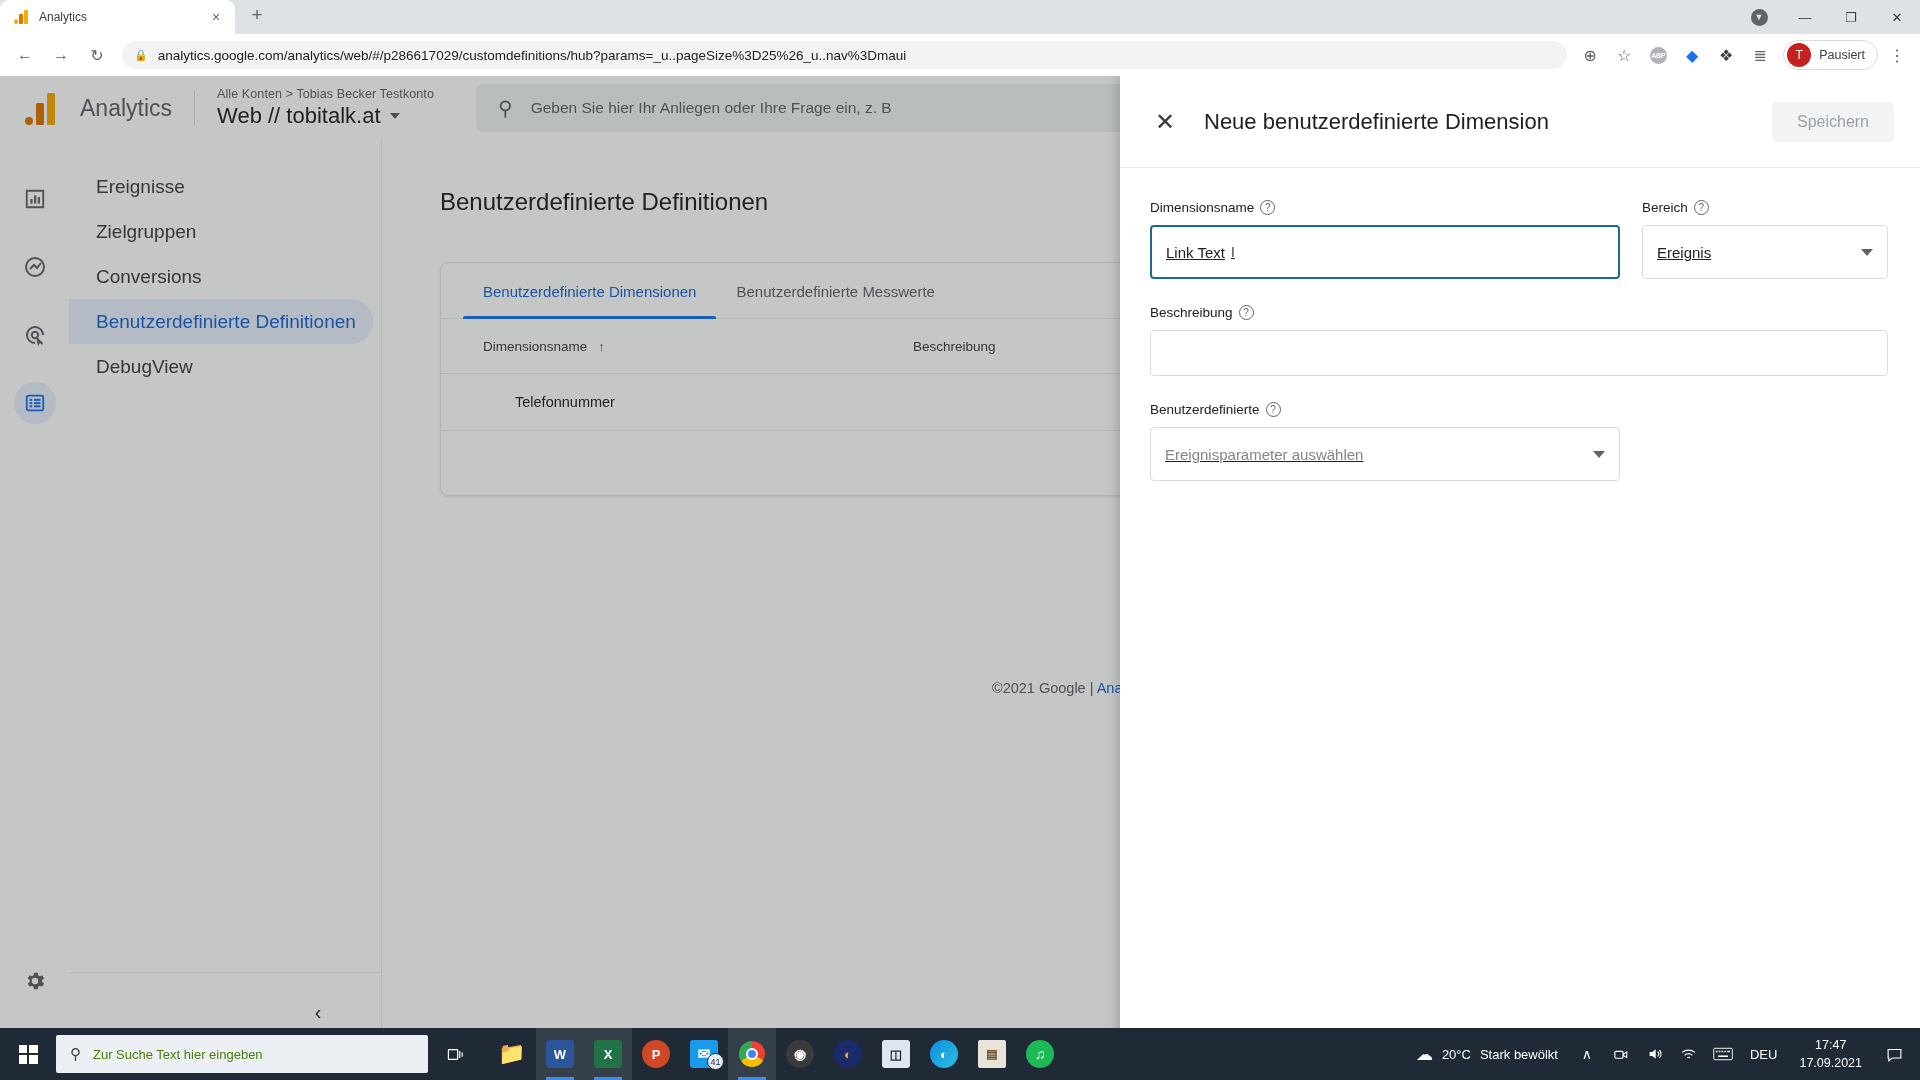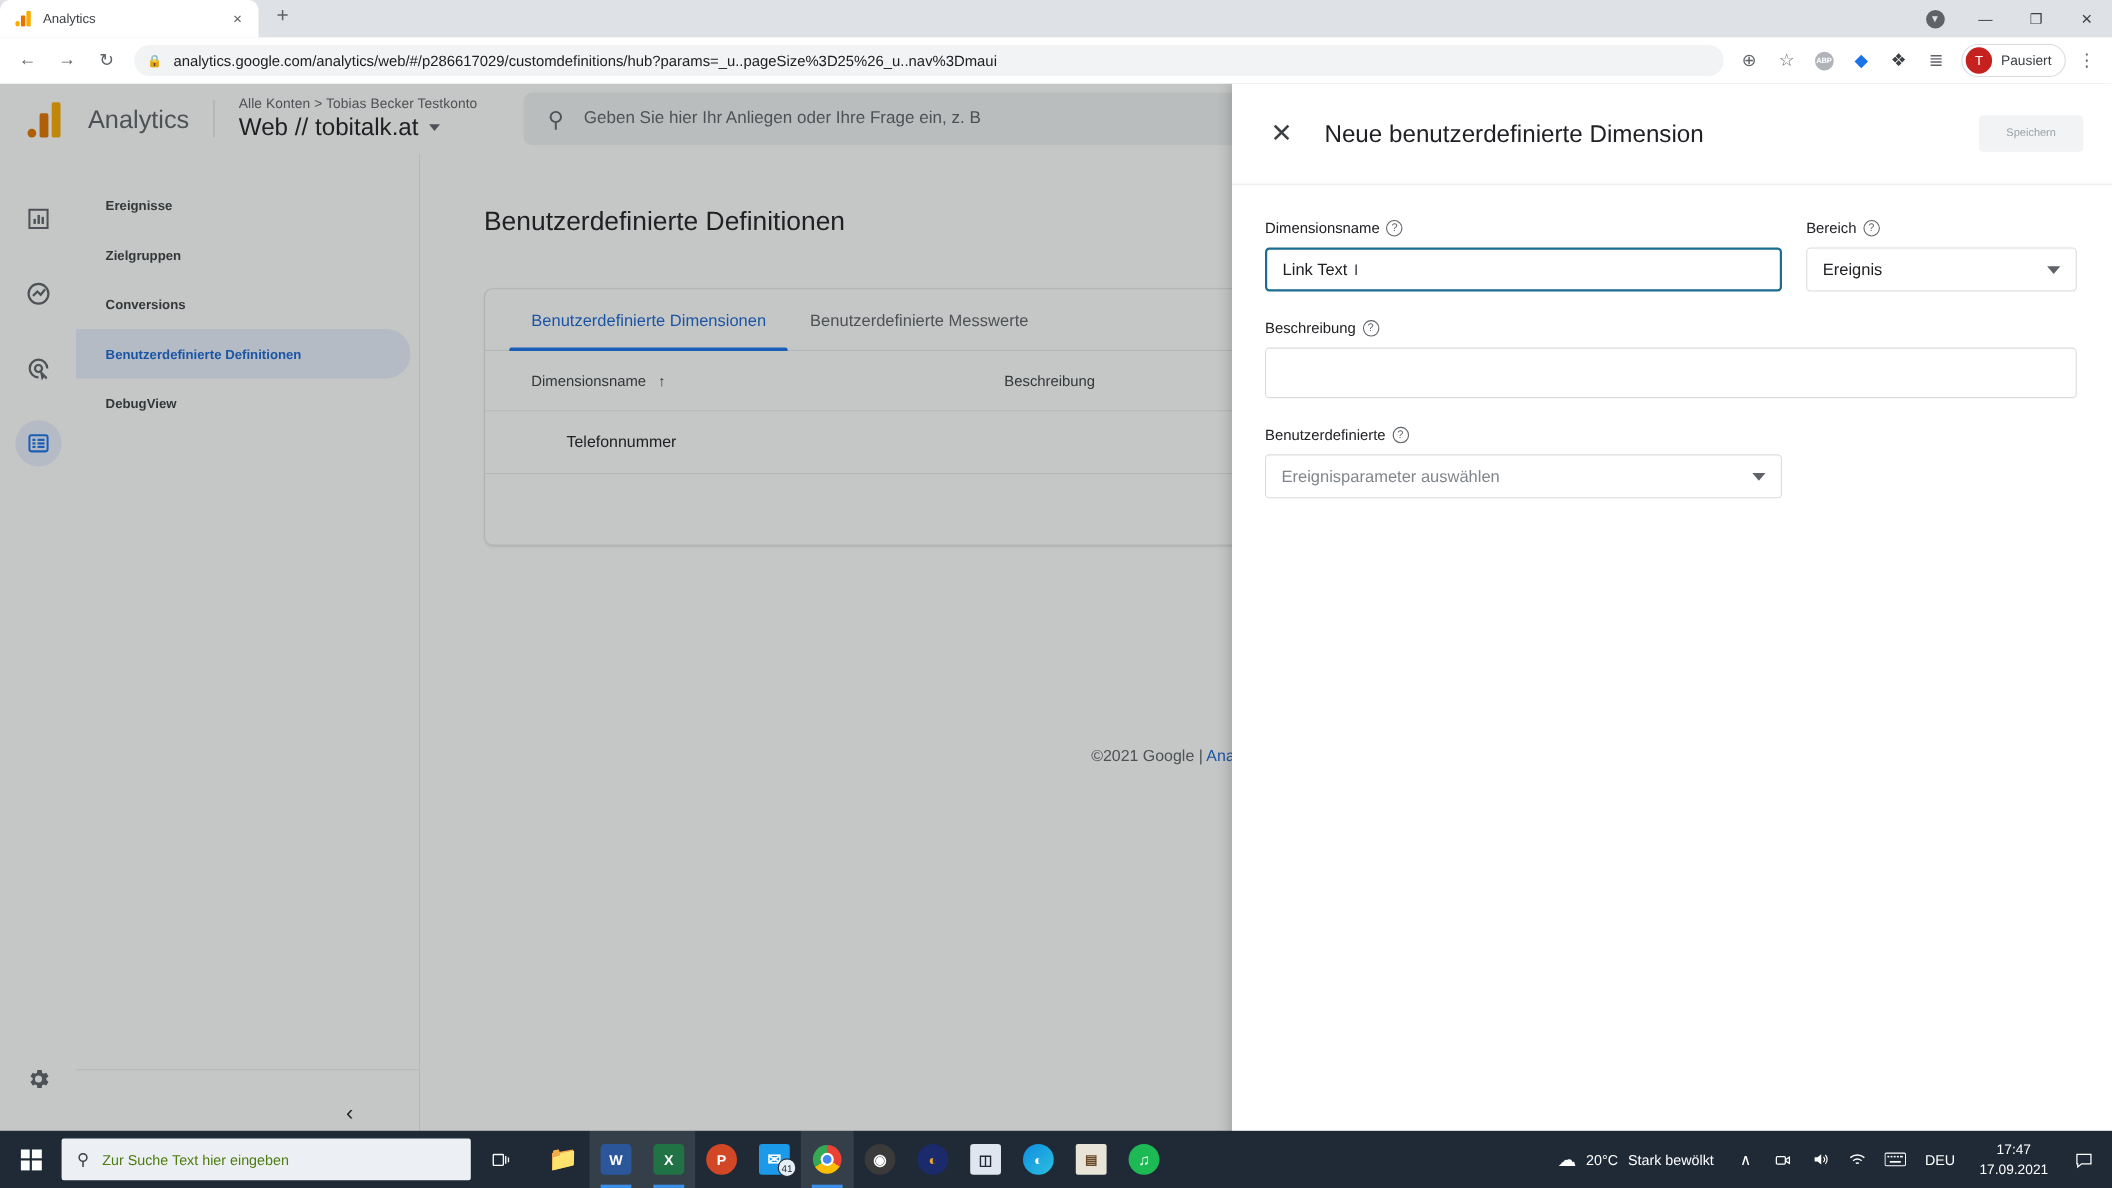--- a/index.html
+++ b/index.html
@@ -140,23 +140,22 @@
   .rail-item.active { background: #e8f0fe; color: #1a73e8; }
   .rail-gear { position: absolute; bottom: 50px; }
 
   
   .subnav {
     position: absolute; top: 64px; left: 69px; width: 313px; height: 912px;
     background: #fff; border-right: 1px solid #e8eaed; padding-top: 24px;
   }
   .subnav-item {
     height: 45px; display: flex; align-items: center; padding-left: 27px;
-    font-size: 12px; color: #3c4043; margin: 0 8px 0 0;
+    font-size: 19px; color: #3c4043; margin: 0 8px 0 0;
     border-radius: 0 22px 22px 0;
-    font-weight: bold;
   }
   .subnav-item.active { background: #e8f0fe; color: #1967d2; }
   .subnav-bottom {
     position: absolute; bottom: 0; left: 0; right: 0; height: 80px;
     border-top: 1px solid #e8eaed; display: flex; align-items: center;
     justify-content: flex-end; padding-right: 46px;
   }
   .collapse-btn {
     width: 34px; height: 34px; display: flex; align-items: center;
     justify-content: center; font-size: 20px; color: #202124;
@@ -216,39 +215,39 @@
     background: #fff; box-shadow: -2px 0 12px rgba(0,0,0,.2);
   }
   .dlg-head {
     height: 92px; display: flex; align-items: center; padding: 0 26px 0 30px;
     border-bottom: 1px solid #e8eaed; gap: 24px;
   }
   .dlg-close { font-size: 24px; color: #3c4043; width: 30px; text-align: center; font-weight: 300; }
   .dlg-title { font-size: 22px; color: #202124; flex: 1; font-weight: 400; }
   .dlg-save {
     background: #f1f3f4; color: #9aa0a6; border: none; border-radius: 4px;
-    font-size: 10px; padding: 11px 25px; font-family: inherit;
+    font-size: 16px; padding: 11px 25px; font-family: inherit;
   }
   .dlg-body { padding: 32px 30px 0 30px; }
   .field-label {
     font-size: 13.5px; color: #202124; display: flex; align-items: center;
     gap: 6px; margin-bottom: 10px;
   }
   .help-icon {
     width: 15px; height: 15px; border: 1.3px solid #5f6368; border-radius: 50%;
     font-size: 10px; color: #5f6368; display: flex; align-items: center;
     justify-content: center; line-height: 1;
   }
   .row2 { display: flex; gap: 22px; }
   .col-a { width: 470px; }
   .col-b { width: 246px; }
   .inp {
-    height: 40px; border: 1px solid #dadce0; border-radius: 4px;
+    height: 54px; border: 1px solid #dadce0; border-radius: 4px;
     display: flex; align-items: center; padding: 0 14px;
-    font-size: 15px; color: #202124; background: #fff;
+    font-size: 15px; color: #202124; background: #fff; text-decoration: underline;
   }
   .inp.focused { border: 2px solid #1a6d8f; }
   .ibeam { margin-left: 6px; color: #3c4043; font-size: 14px; }
   .sel { justify-content: space-between; }
   .sel .arr {
     width: 0; height: 0; border-left: 6px solid transparent;
     border-right: 6px solid transparent; border-top: 7px solid #5f6368;
   }
   .block { margin-top: 26px; }
   .textarea-box {

